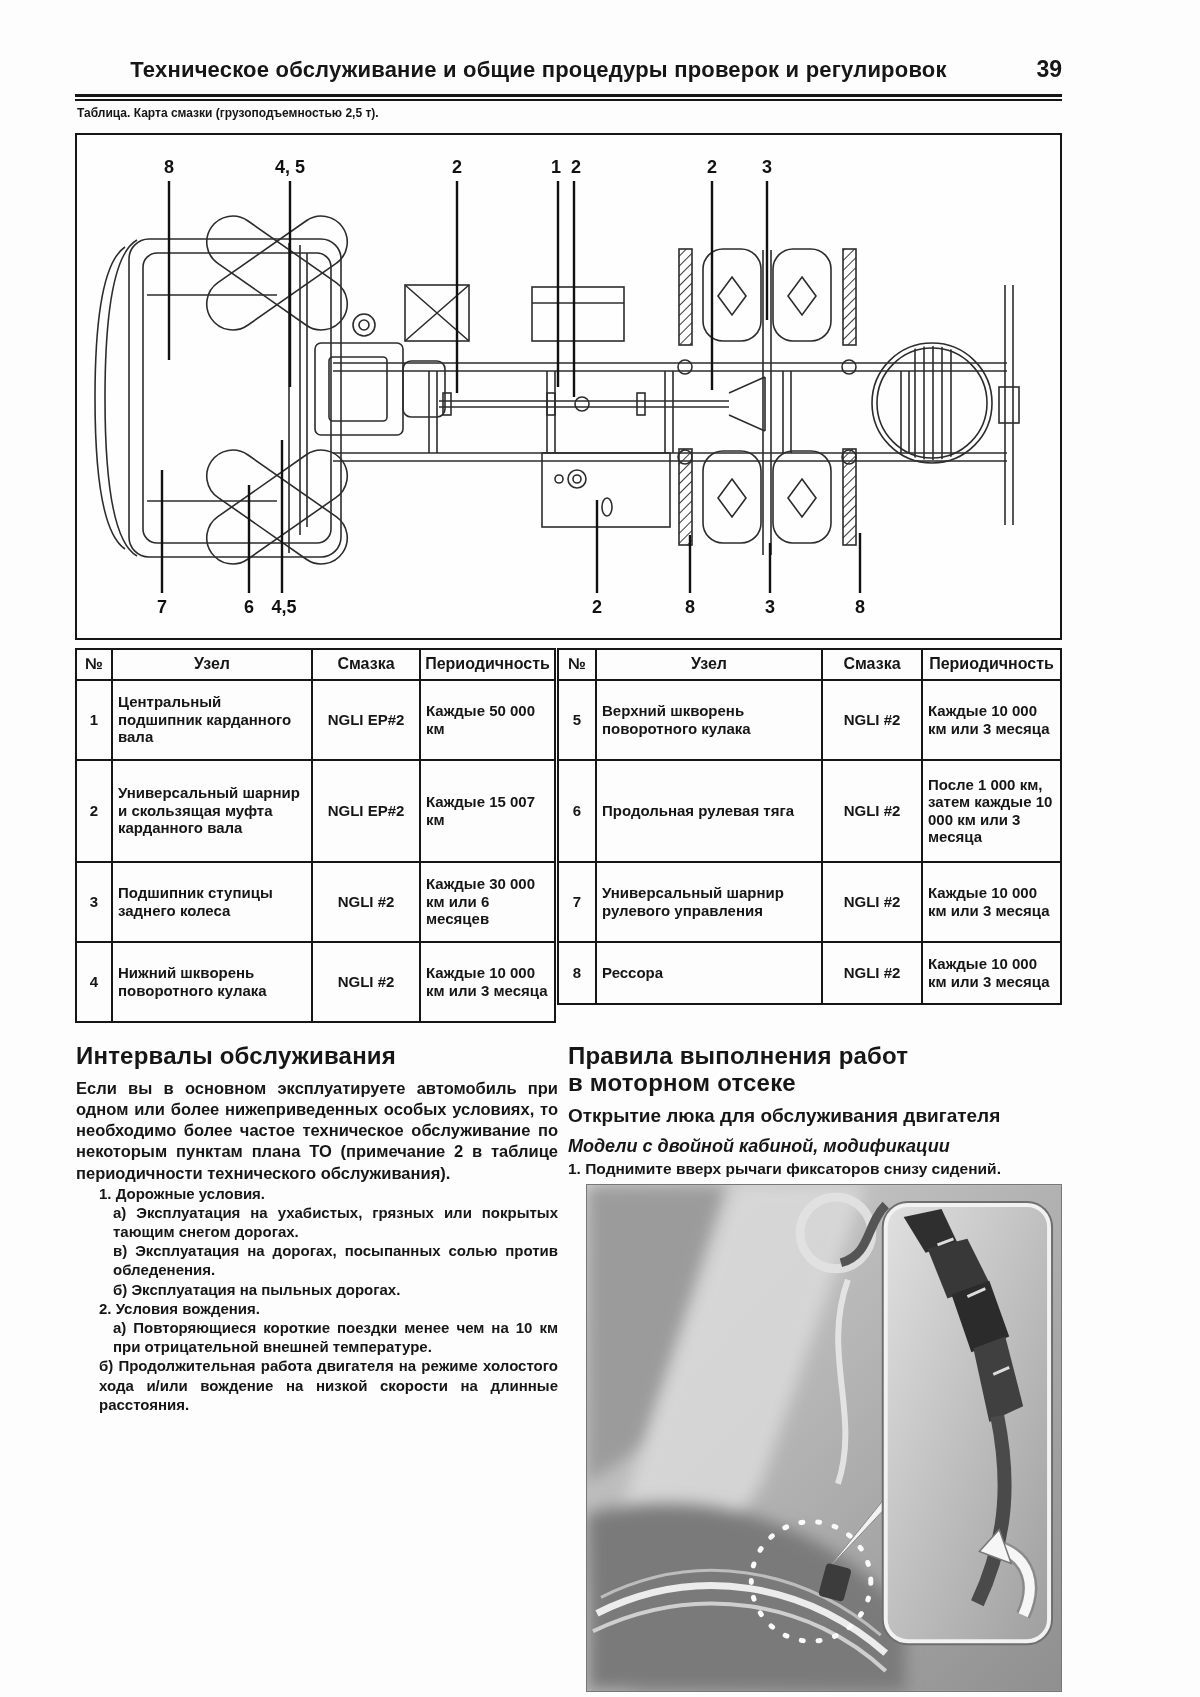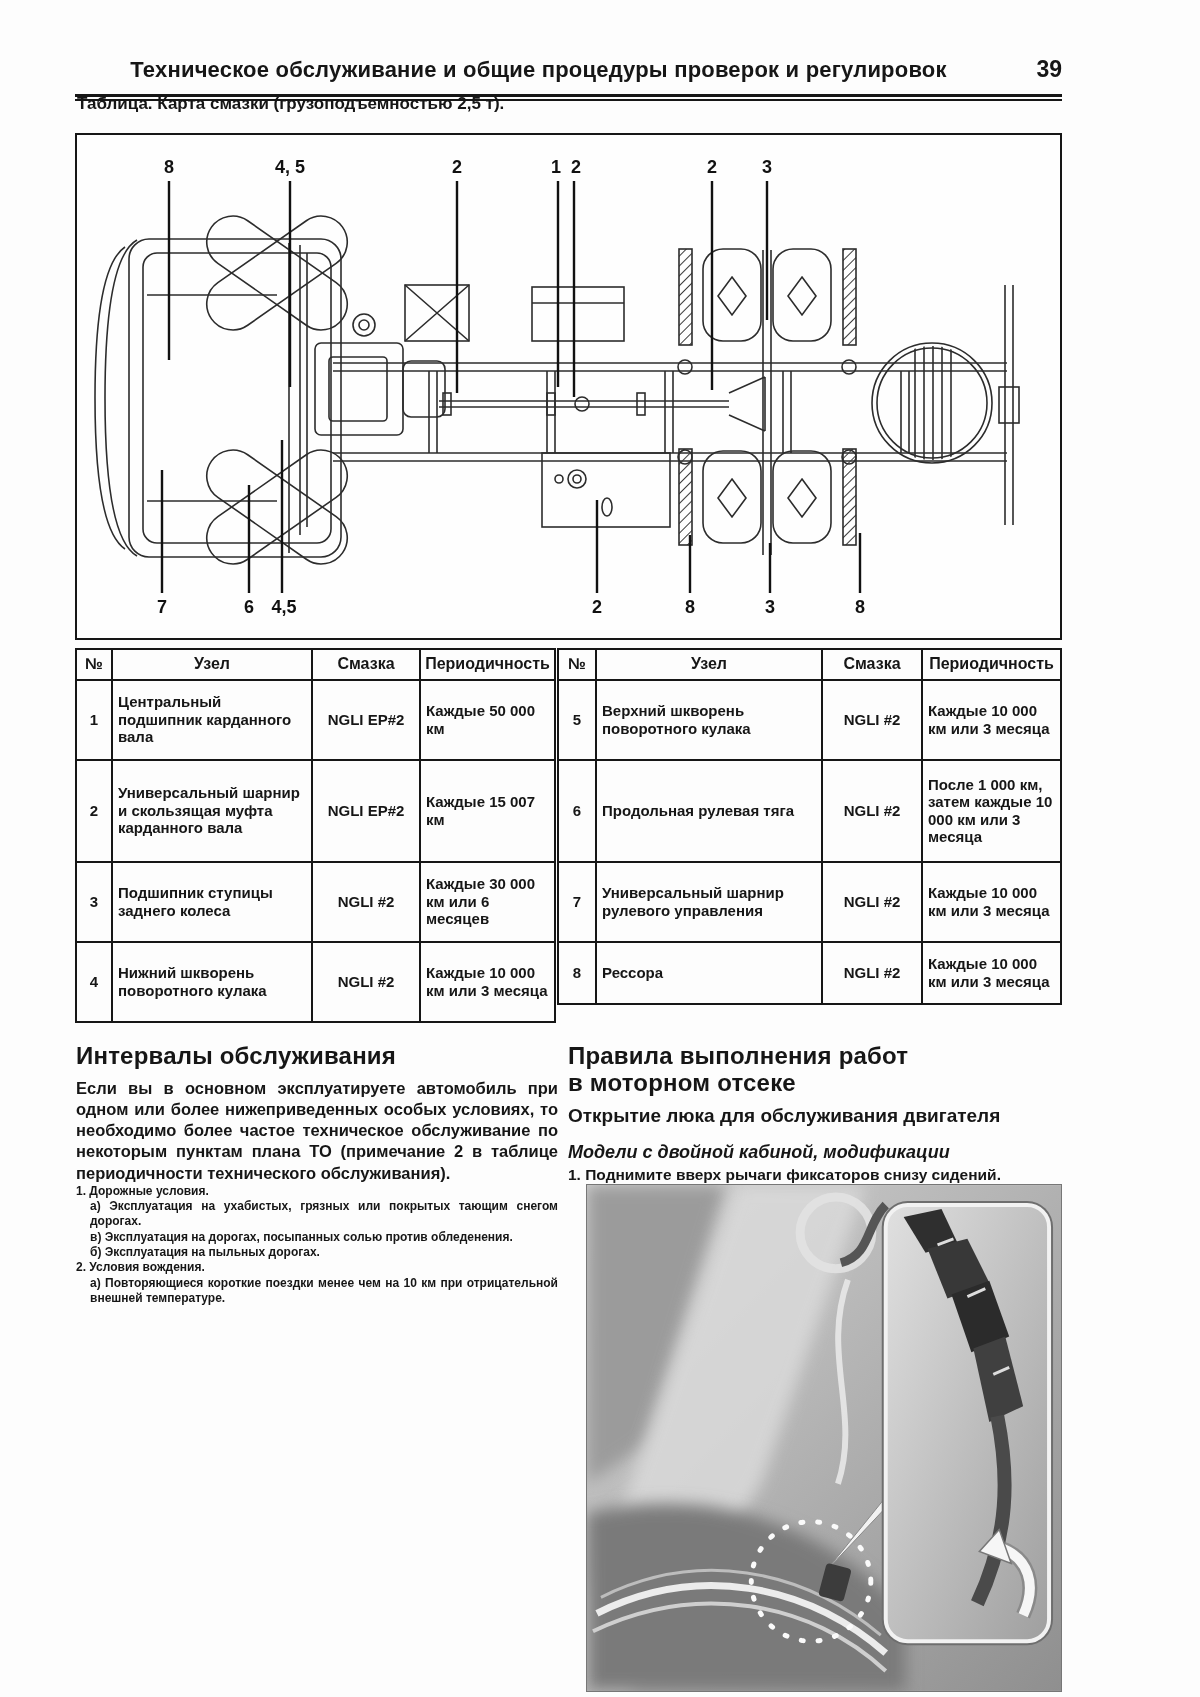--- a/index.html
+++ b/index.html
@@ -8,43 +8,43 @@
     background:#fdfdfd;color:#161616;
     font-family:"Liberation Sans","DejaVu Sans",sans-serif;
     font-weight:bold;overflow:hidden;
   }
   
   .hdr{position:absolute;left:75px;top:56px;width:987px;display:flex;align-items:baseline;}
   .hdr .title{flex:1;text-align:center;font-size:22px;letter-spacing:.2px;}
   .hdr .pageno{width:60px;text-align:right;font-size:23px;}
   .hdr-rule{position:absolute;left:75px;top:94px;width:987px;height:7px;
     border-top:3px solid #161616;border-bottom:2px solid #161616;box-sizing:border-box;}
-  .caption{position:absolute;left:77px;top:94px;font-size:17px;}
+  .caption{position:absolute;left:77px;top:106px;font-size:12px;}
   
   .diagram{position:absolute;left:75px;top:133px;width:987px;height:507px;
     border:2px solid #161616;box-sizing:border-box;background:#fefefe;}
   .diagram svg{display:block;width:100%;height:100%;}
   
   table.lube{position:absolute;top:648px;border-collapse:collapse;table-layout:fixed;
     font-size:15px;line-height:1.16;}
   table.lube.lt{left:75px;width:481px;}
   table.lube.rt{left:557px;width:505px;}
   table.lube th,table.lube td{border:2px solid #161616;padding:4px 5px;vertical-align:middle;}
   table.lube th{font-size:16px;text-align:center;padding:5px 2px;}
   td.cnum, td.cgrease{text-align:center;}
   tr.h1 td{height:70px;} tr.h2 td{height:92px;} tr.h3 td{height:52px;}
   
   .colL{position:absolute;left:76px;top:1042px;width:482px;}
   .colR{position:absolute;left:568px;top:1042px;width:494px;}
   h2.sec{font-size:24px;line-height:1.13;margin:0 0 9px 0;letter-spacing:.2px;}
   .colL p.intro{font-size:16.5px;line-height:1.28;margin:0;text-align:justify;}
-  .li{font-size:12px;line-height:1.28;text-align:justify;}
+  .li{font-size:15px;line-height:1.28;text-align:justify;margin-left:23px;}
   .li.sub{padding-left:14px;}
   h3.sub{font-size:19px;margin:7px 0 4px 0;}
-  .variant{font-size:18px;font-style:italic;margin:15px 0 3px 0;}
+  .variant{font-size:18px;font-style:italic;margin:9px 0 3px 0;}
   .step{font-size:15.5px;margin:0;}
   
   .photo{position:absolute;left:586px;top:1184px;width:476px;height:508px;
     border:1px solid #777;box-sizing:border-box;}
   .photo svg{display:block;width:100%;height:100%;}
 </style>
 </head>
 <body>
 
 <div class="page">
@@ -249,20 +249,21 @@
 
   <div class="colL">
     <h2 class="sec">Интервалы обслуживания</h2>
     <p class="intro">Если вы в основном эксплуатируете автомобиль при одном или более нижеприведенных особых условиях, то необходимо более частое техническое обслуживание по некоторым пунктам плана ТО (примечание 2 в таблице периодичности технического обслуживания).</p>
     <div class="li">1. Дорожные условия.</div>
     <div class="li sub">а) Эксплуатация на ухабистых, грязных или покрытых тающим снегом дорогах.</div>
     <div class="li sub">в) Эксплуатация на дорогах, посыпанных солью против обледенения.</div>
     <div class="li sub">б) Эксплуатация на пыльных дорогах.</div>
     <div class="li">2. Условия вождения.</div>
     <div class="li sub">а) Повторяющиеся короткие поездки менее чем на 10 км при отрицательной внешней температуре.</div>
+    <div class="li">б) Продолжительная работа двигателя на режиме холостого хода и/или вождение на низкой скорости на длинные расстояния.</div>
   </div>
 
   <div class="colR">
     <h2 class="sec" style="margin-bottom:0;">Правила выполнения работ</h2>
     <h2 class="sec">в моторном отсеке</h2>
     <h3 class="sub">Открытие люка для обслуживания двигателя</h3>
     <div class="variant">Модели с двойной кабиной, модификации</div>
     <p class="step">1. Поднимите вверх рычаги фиксаторов снизу сидений.</p>
   </div>
 

